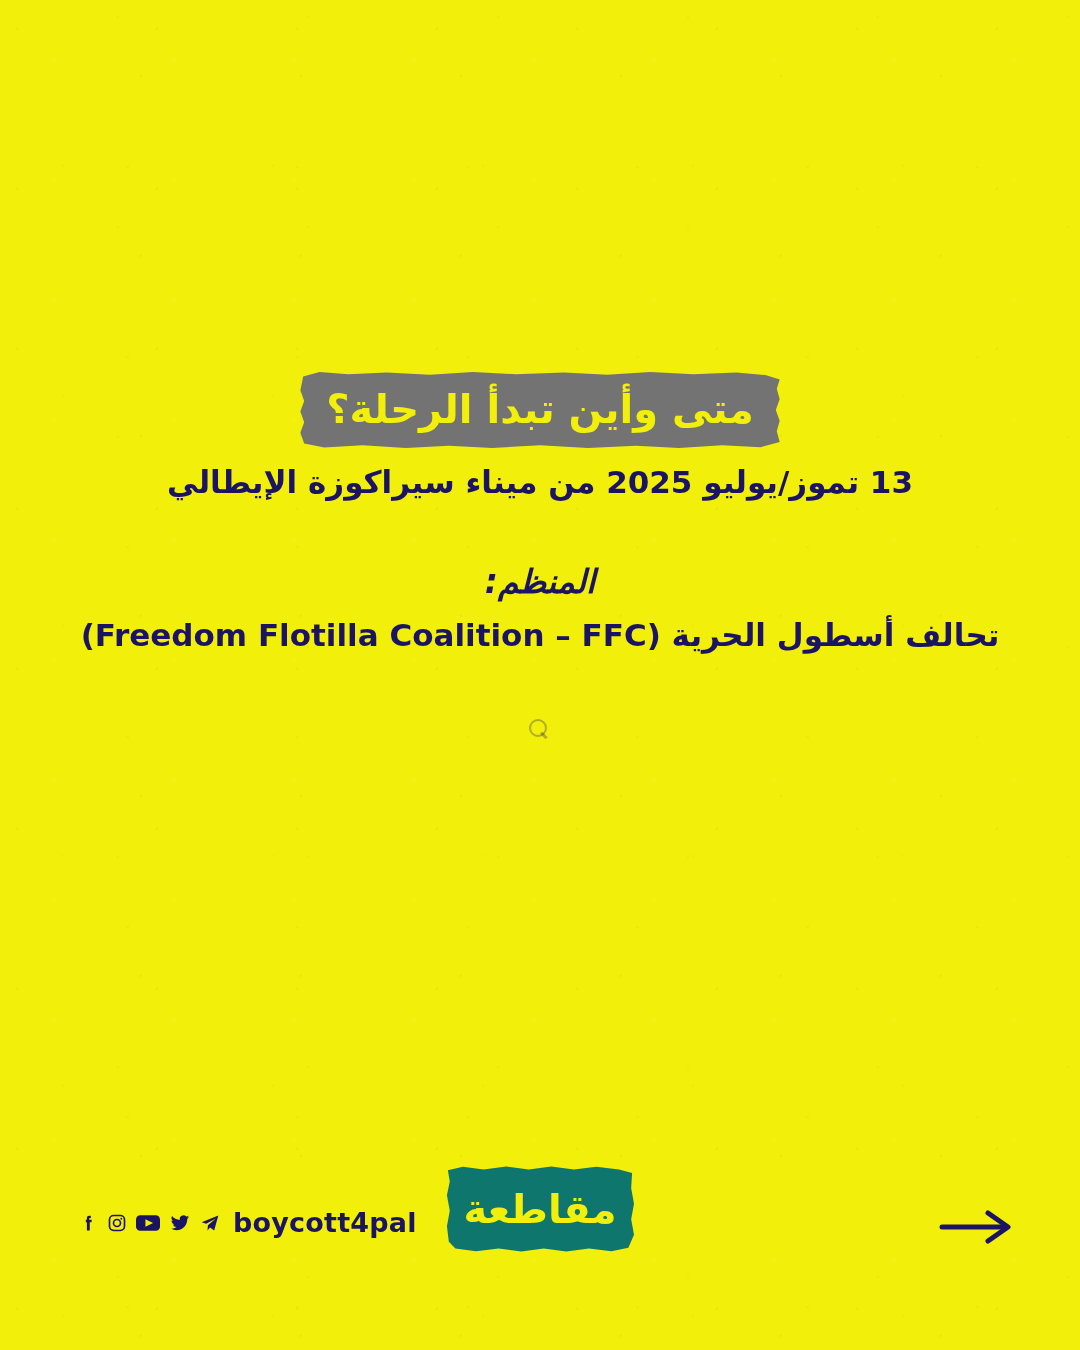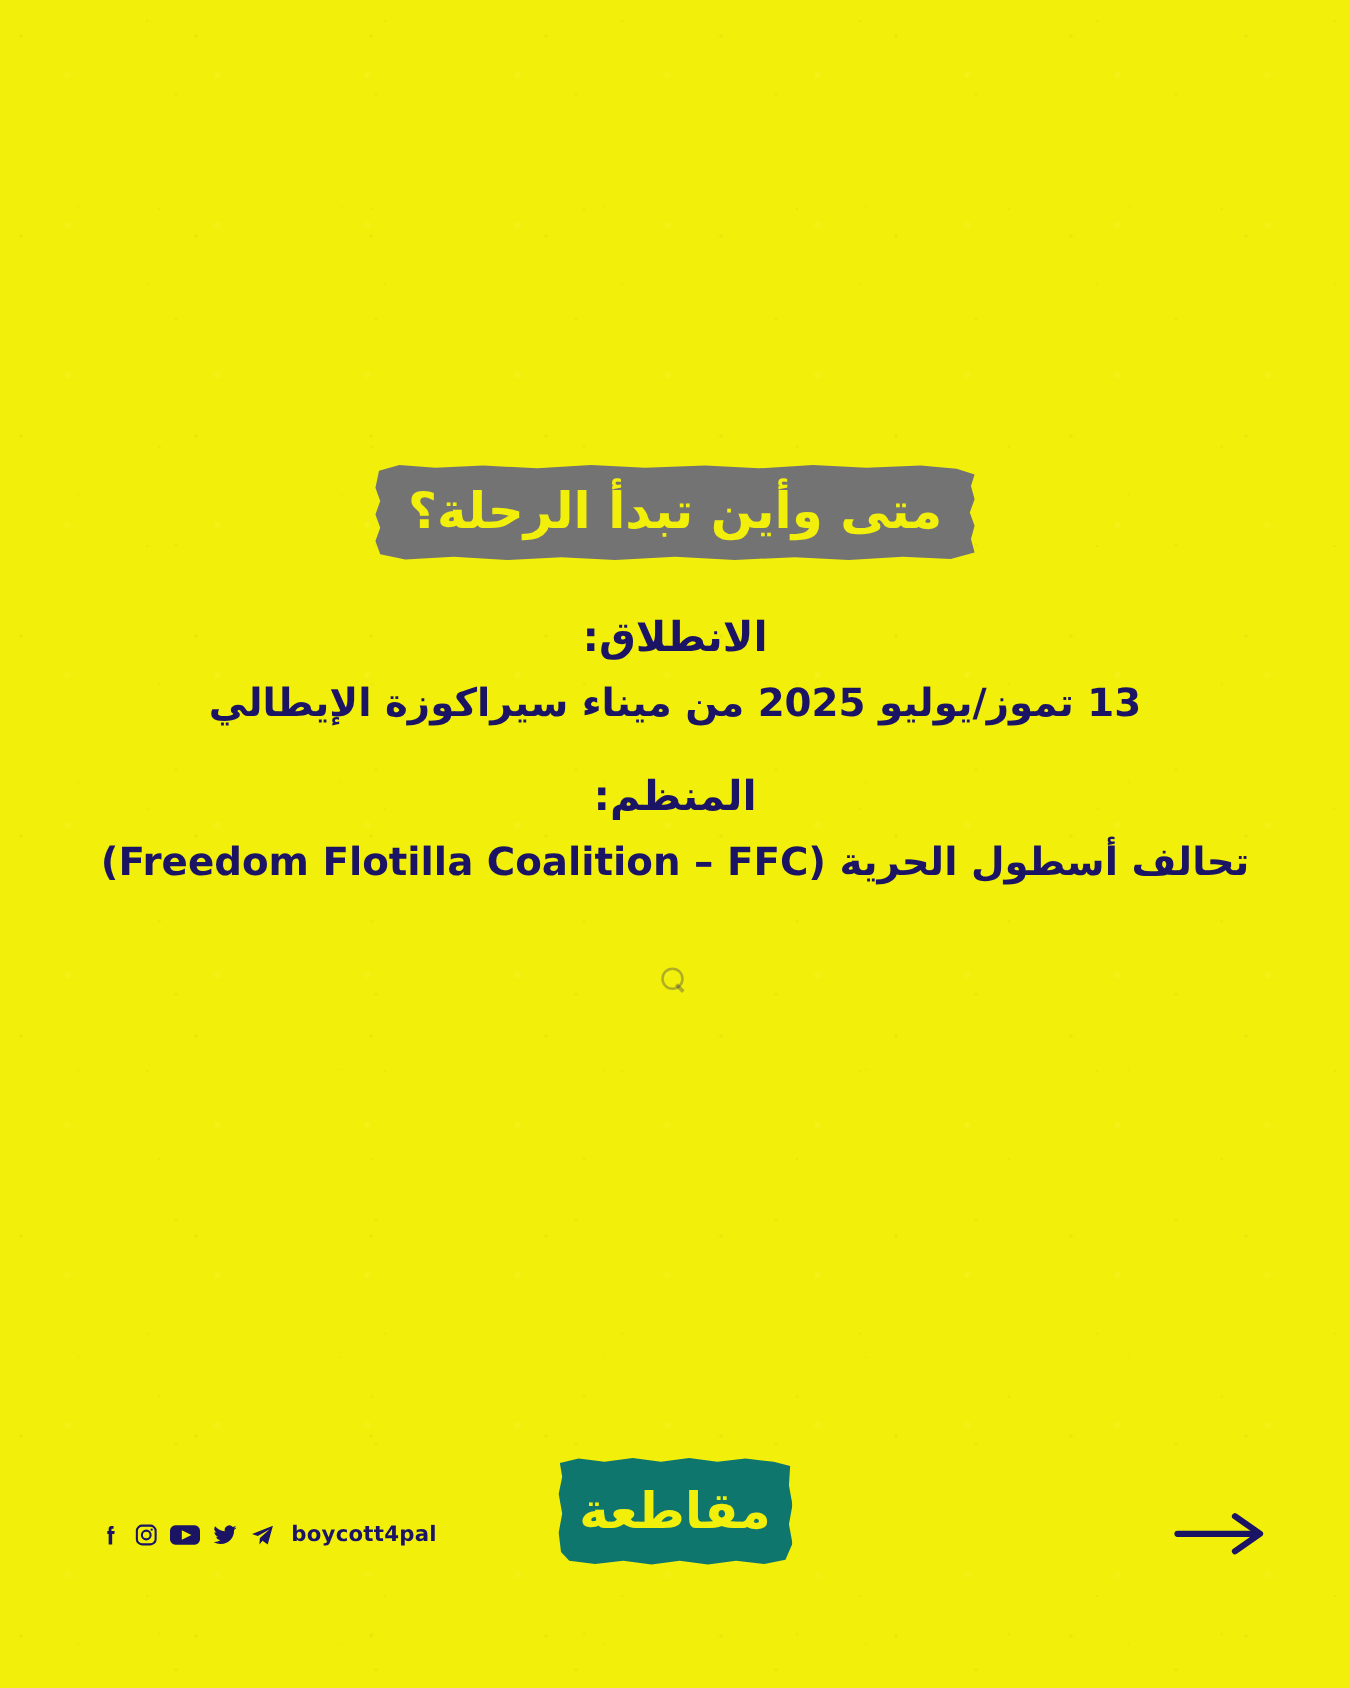--- a/index.html
+++ b/index.html
@@ -67,21 +67,22 @@
     );
   }
 
   
   .label {
     font-size: 33px;
     font-weight: bold;
     margin-top: 42px;
   }
   .label.second {
-    margin-top: 32px;
+    margin-top: 58px;
+    font-style: italic;
   }
   .detail {
     font-size: 31px;
     font-weight: bold;
     line-height: 1.35;
     margin-top: 14px;
     padding: 0 100px;
   }
   .detail.organizer {
     padding: 0 48px;
@@ -126,21 +127,21 @@
     position: absolute;
     left: 78px;
     bottom: 112px;
     display: flex;
     align-items: center;
     gap: 9px;
     direction: ltr;
   }
   .footer-social svg { display: block; }
   .handle {
-    font-size: 17px;
+    font-size: 27px;
     font-weight: bold;
     letter-spacing: 0.2px;
     margin-left: 4px;
     color: #1b1464;
   }
 
   .logo {
     position: absolute;
     left: 50%;
     transform: translateX(-50%);
@@ -176,21 +177,20 @@
 <body>
 
 <div class="grain"></div>
 
 <div class="content">
 
   <div class="headline-wrap">
     <div class="headline">متى وأين تبدأ الرحلة؟</div>
   </div>
 
-  <div class="label">الانطلاق:</div>
   <div class="detail">13 تموز/يوليو 2025 من ميناء سيراكوزة الإيطالي</div>
 
   <div class="label second">المنظم:</div>
   <div class="detail organizer">تحالف أسطول الحرية (Freedom Flotilla Coalition – FFC)</div>
 
   <div class="watermark">
     <span class="glass"></span>
   </div>
 
 </div>

